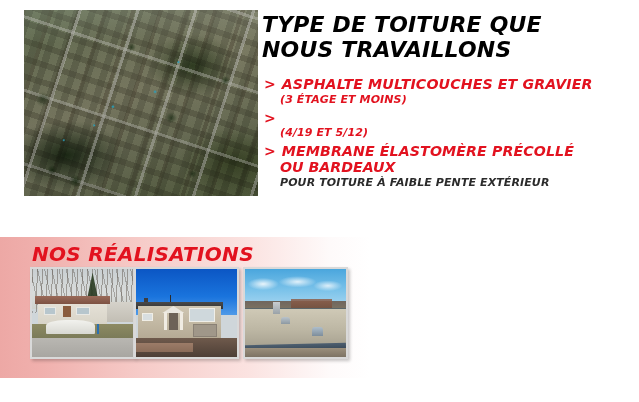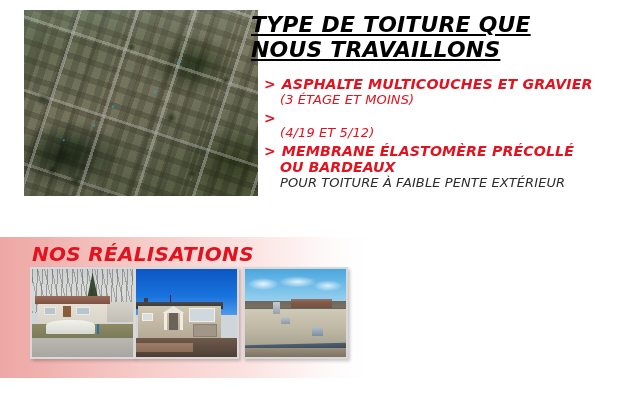--- a/index.html
+++ b/index.html
@@ -100,24 +100,23 @@
   .aerial-haze {
     position: absolute;
     inset: 0;
     background: linear-gradient(180deg, rgba(255,255,255,.12) 0%, rgba(255,255,255,0) 18%,
                 rgba(0,0,0,.10) 100%);
   }
 
   
   #headline {
     position: absolute;
-    left: 251px;
+    left: 262px;
     top: 12px;
     width: 370px;
-    text-decoration: underline;
   }
   #headline .hl-line {
     display: block;
     font-family: "DejaVu Sans", sans-serif;
     font-weight: bold;
     font-style: italic;
     font-size: 21.5px;
     line-height: 25px;
     letter-spacing: 0.2px;
     color: #000000;
@@ -151,23 +150,23 @@
     font-weight: bold;
     font-style: italic;
     font-size: 14.2px;
     line-height: 16.5px;
     letter-spacing: .1px;
     color: #E2121F;
     white-space: nowrap;
   }
   .roof-sub {
     font-family: "DejaVu Sans", sans-serif;
-    font-weight: normal;
+    font-weight: bold;
     font-style: italic;
-    font-size: 13px;
+    font-size: 11px;
     line-height: 13px;
     letter-spacing: .1px;
     color: #2b2b2b;
     margin-left: 16px;
     white-space: nowrap;
   }
   .roof-sub.red { color: #E2121F; }
   #roof-item-0 { margin-bottom: 4px; }
   #roof-item-1 { margin-bottom: 4px; }
   .roof-cont {

